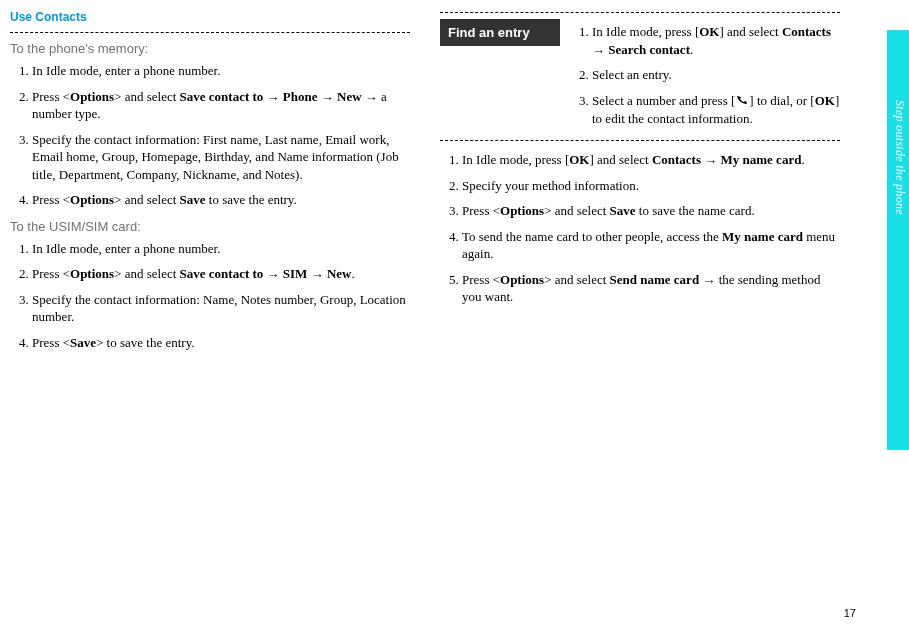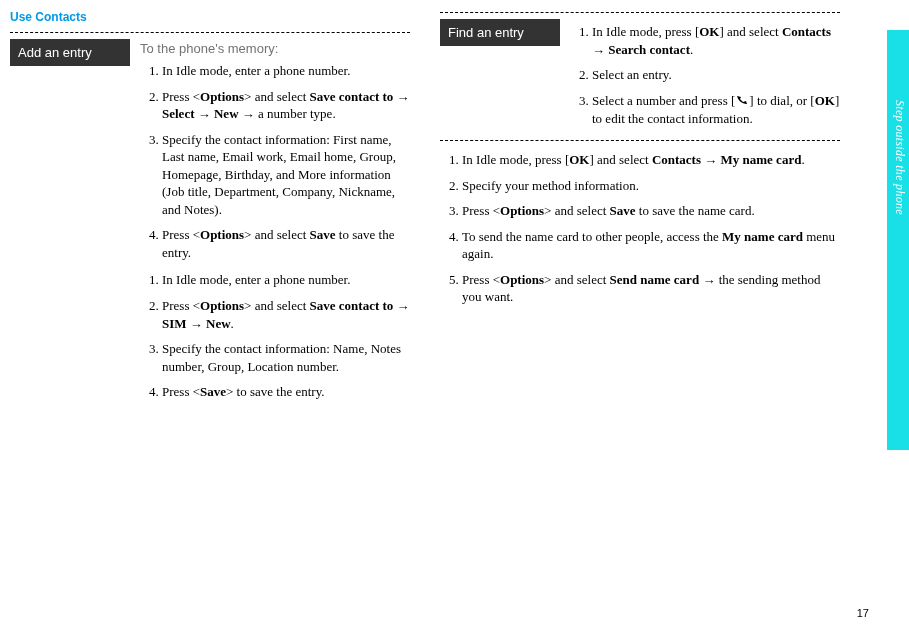--- a/index.html
+++ b/index.html
@@ -43,21 +43,21 @@
     margin: 2px 0 6px 0;
     width: 100%;
   }
   .row {
     display: flex;
     align-items: flex-start;
   }
   .label {
     background: #333;
     color: #fff;
-    font-weight: normal;
+    font-weight: bold;
     padding: 6px 8px;
     margin-right: 10px;
     font-size: 13px;
     white-space: normal;
     width: 120px;
     box-sizing: border-box;
   }
   .label.narrow { width: 120px; }
   .label.tall { line-height: 1.3; }
   .content { flex: 1; }
@@ -90,21 +90,21 @@
     writing-mode: vertical-rl;
     font-style: italic;
     font-size: 12px;
     color: #fff;
     letter-spacing: 0.3px;
     font-family: Georgia, 'Times New Roman', serif;
   }
   .page-num {
     position: absolute;
     bottom: 8px;
-    right: 40px;
+    right: 53px;
     font-size: 11px;
   }
   .glyph {
     display: inline-block;
     vertical-align: middle;
   }
 </style>
 </head>
 <body>
 
@@ -112,30 +112,30 @@
 <div class="sidebar-text">Step outside the phone</div>
 <div class="page-num">17</div>
 
 <div class="page">
 
   <div class="col col-left">
     <h2 class="title">Use Contacts</h2>
     <hr class="dashline">
 
     <div class="row">
-      <div class="label narrow">Add an entry</div>
       <div class="content">
         <div class="subhead">To the phone's memory:</div>
         <ol>
           <li>In Idle mode, enter a phone number.</li>
-          <li>Press &lt;<b>Options</b>&gt; and select <b>Save contact to</b> → <b>Select</b> → <b>New</b> → a number type.</li>
-          <li>Specify the contact information: First name, Last name, Email work, Email home, Group, Homepage, Birthday, and More information (Job title, Department, Company, Nickname, and Notes).</li>
+          <li>Press &lt;<b>Options</b>&gt; and select <b>Save contact to</b> → <b>Phone</b> → <b>New</b> → a number type.</li>
+          <li>Specify the contact information: First name, Last name, Email work, Email home, Group, Homepage, Birthday, and Name information (Job title, Department, Company, Nickname, and Notes).</li>
           <li>Press &lt;<b>Options</b>&gt; and select <b>Save</b> to save the entry.</li>
         </ol>
 
+        <div class="subhead">To the USIM/SIM card:</div>
         <ol>
           <li>In Idle mode, enter a phone number.</li>
           <li>Press &lt;<b>Options</b>&gt; and select <b>Save contact to</b> → <b>SIM</b> → <b>New</b>.</li>
           <li>Specify the contact information: Name, Notes number, Group, Location number.</li>
           <li>Press &lt;<b>Save</b>&gt; to save the entry.</li>
         </ol>
       </div>
     </div>
   </div>
 

